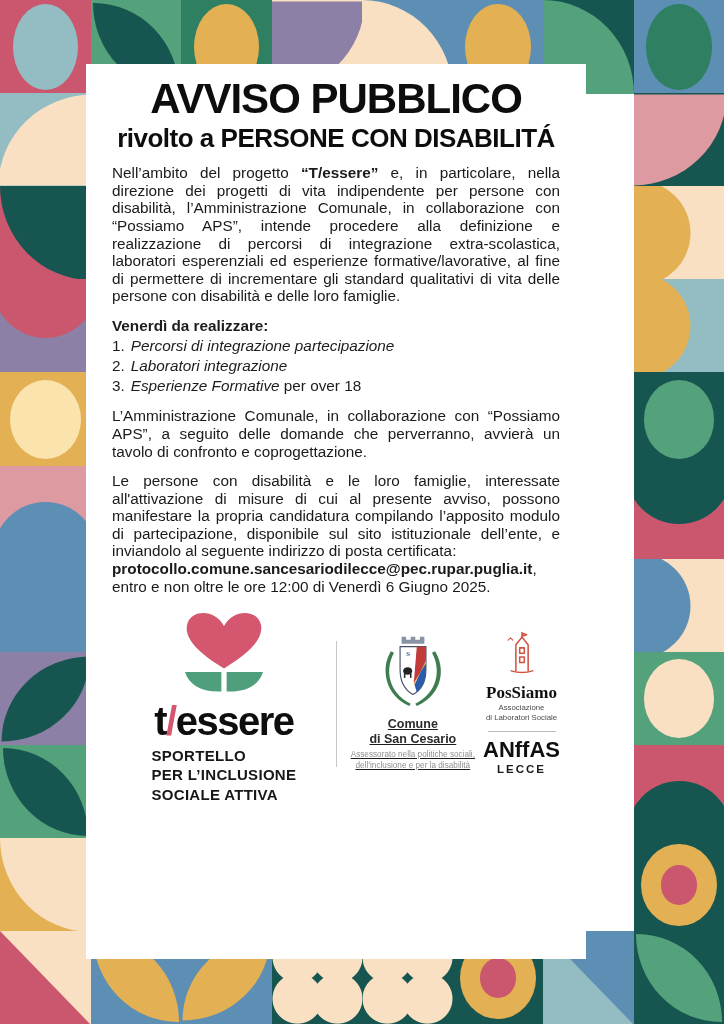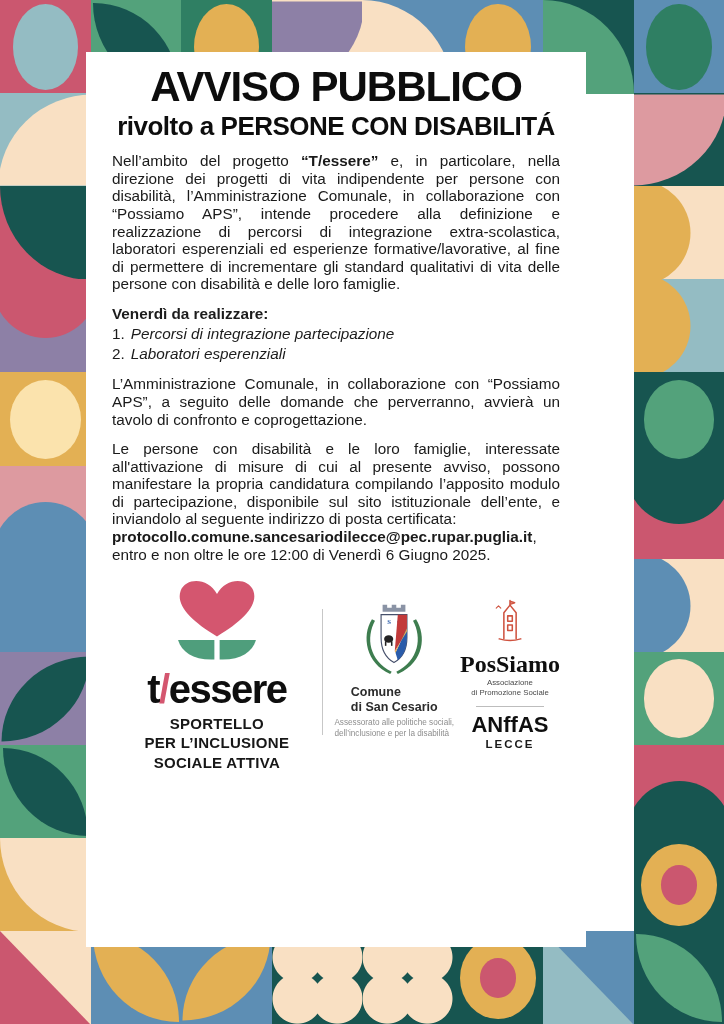--- a/index.html
+++ b/index.html
@@ -19,47 +19,47 @@
   .sh-ring    { position:absolute; left:8%; top:6%; width:84%; height:88%; border-radius:50%; background:var(--fg); }
   .sh-ring::after { content:""; position:absolute; left:26%; top:26%; width:48%; height:48%; border-radius:50%; background:var(--fg2); }
   .sh-flower  { position:absolute; inset:0;
     background-image:
       radial-gradient(circle at 28% 28%, var(--fg) 0 26%, transparent 27%),
       radial-gradient(circle at 72% 28%, var(--fg) 0 26%, transparent 27%),
       radial-gradient(circle at 28% 72%, var(--fg) 0 26%, transparent 27%),
       radial-gradient(circle at 72% 72%, var(--fg) 0 26%, transparent 27%); }
 
   
-  .panel { position:absolute; left:86px; top:52px; width:500px; height:895px;
+  .panel { position:absolute; left:86px; top:64px; width:500px; height:895px;
            background:#fff; padding:14px 26px 0 26px; overflow:hidden; color:#1c1c1c; }
 
   .title    { font-size:42px; font-weight:800; letter-spacing:-1px; text-align:center; line-height:1; color:#0d0d0d; }
   .subtitle { font-size:26px; font-weight:800; letter-spacing:-0.5px; text-align:center; line-height:1.05; margin-top:5px; color:#0d0d0d; }
   .tagline  { font-size:15.5px; font-weight:700; text-align:center; line-height:1.3; margin:7px auto 0; max-width:486px; color:#111; }
 
   .body-p { font-size:15.3px; line-height:1.15; text-align:justify; margin-top:12px; color:#1a1a1a; }
   .body-p strong { font-weight:700; }
   .list-block { margin-top:12px; }
   .list-head { font-size:15.3px; line-height:1.2; font-weight:700; }
   .list-item { font-size:15.3px; line-height:1.18; margin-top:2px; }
   .list-item .num { margin-right:6px; }
   .dateline { text-align:right; font-size:12.5px; margin-top:9px; padding-right:8px; color:#222; }
 
   
   .footer { display:flex; margin-top:8px; height:180px; }
   .col-tessere { width:252px; display:flex; flex-direction:column; align-items:center; }
   .wordmark { font-size:40px; font-weight:800; letter-spacing:-1.5px; line-height:1; margin-top:2px; color:#0e0e0e; }
   .wordmark .slash { color:#d4566f; }
-  .sportello { margin-top:5px; text-align:center; font-size:15px; font-weight:700; letter-spacing:0.3px; line-height:1.28; color:#171717; }
+  .sportello { margin-top:5px; text-align:left; font-size:15px; font-weight:700; letter-spacing:0.3px; line-height:1.28; color:#171717; }
   .vdivider { width:1px; background:#c7c7c7; height:126px; margin-top:38px; }
-  .col-comune { width:158px; margin-left:6px; padding-top:30px; display:flex; flex-direction:column; align-items:center; text-align:left; }
+  .col-comune { width:158px; margin-left:6px; padding-top:30px; display:flex; flex-direction:column; align-items:center; text-align:center;text-decoration:underline; }
   .comune-name { font-size:12.5px; font-weight:700; line-height:1.2; margin-top:4px; color:#2b2b2b; }
   .comune-dept { font-size:8.2px; color:#8d8d8d; line-height:1.3; margin-top:3px; }
   .col-right { flex:1; padding-top:28px; display:flex; flex-direction:column; align-items:center; }
-  .possiamo-name { font-family:"Liberation Serif", serif; font-weight:700; font-size:24px; color:#0f0f0f; margin-top:2px; }
+  .possiamo-name { font-family:"Liberation Serif", serif; font-weight:700; font-size:17px; color:#0f0f0f; margin-top:2px; }
   .possiamo-sub { font-size:7.8px; text-align:center; line-height:1.3; color:#4a4a4a; }
   .hdivider { width:68px; height:1px; background:#bdbdbd; margin:8px 0 7px; }
   .anffas-name { font-size:22px; font-weight:800; color:#0f0f0f; line-height:1; }
   .anffas-city { font-size:11.5px; font-weight:600; letter-spacing:2px; margin-top:2px; color:#1a1a1a; }
 </style>
 </head>
 <body>
 
 <div id="border-layer">
     <div class="tile" style="left: 0px; top: 0px; width: 91px; height: 94px; background: rgb(203, 87, 111);">
@@ -235,21 +235,22 @@
   <div class="title">AVVISO PUBBLICO</div>
   <div class="subtitle">rivolto a PERSONE CON DISABILITÁ</div>
 
   <p class="body-p"><span>Nell’ambito del progetto </span><strong>“T/essere”</strong><span> e, in particolare, nella direzione dei progetti di vita indipendente per persone con disabilità, l’Amministrazione Comunale, in collaborazione con “Possiamo APS”, intende procedere alla definizione e realizzazione di percorsi di integrazione extra-scolastica, laboratori esperenziali ed esperienze formative/lavorative, al fine di permettere di incrementare gli standard qualitativi di vita delle persone con disabilità e delle loro famiglie.</span></p>
 
 
 
   <div class="list-block">
     <div class="list-head">Venerdì da realizzare:</div>
     <div class="list-item"><span class="num">1.</span><em>Percorsi di integrazione partecipazione</em><span></span></div>
-    <div class="list-item"><span class="num">2.</span><em>Laboratori esperenziali</em><span></span></div>
+    <div class="list-item"><span class="num">2.</span><em>Laboratori integrazione</em><span></span></div>
+    <div class="list-item"><span class="num">3.</span><em>Esperienze Formative</em><span> per over 18</span></div>
   </div>
 
   <p class="body-p">L’Amministrazione Comunale, in collaborazione con “Possiamo APS”, a seguito delle domande che perverranno, avvierà un tavolo di confronto e coprogettazione.</p>
 
   <p class="body-p"><span>Le persone con disabilità e le loro famiglie, interessate all'attivazione di misure di cui al presente avviso, possono manifestare la propria candidatura compilando l’apposito modulo di partecipazione, disponibile sul sito istituzionale dell’ente, e inviandolo al seguente indirizzo di posta certificata:</span><br><strong>protocollo.comune.sancesariodilecce@pec.rupar.puglia.it</strong><span>,  entro e non oltre le ore 12:00 di Venerdì 6 Giugno 2025.</span></p>
 
 
   <div class="footer">
 
     <div class="col-tessere">
@@ -285,40 +286,40 @@
           <ellipse cx="38" cy="50" rx="6" ry="5" fill="#222222"></ellipse>
           <rect x="33" y="53" width="2" height="6" fill="#222222"></rect>
           <rect x="41" y="53" width="2" height="6" fill="#222222"></rect>
         </svg>
       </span>
       <div class="comune-name">
         <div>Comune</div>
         <div>di San Cesario</div>
       </div>
       <div class="comune-dept">
-        <div>Assessorato alle politiche sociali,</div>
+        <div>Assessorato nella politiche sociali,</div>
         <div>dell’inclusione e per la disabilità</div>
       </div>
     </div>
 
     <div class="col-right">
       <span>
         <svg width="46" height="46" viewBox="0 0 60 60" fill="none" stroke="#cf5340" stroke-width="2" stroke-linecap="round" stroke-linejoin="round">
           <path d="M22 52 L22 18 L30 8 L38 18 L38 52"></path>
           <rect x="27" y="22" width="6" height="7"></rect>
           <rect x="27" y="34" width="6" height="7"></rect>
           <path d="M30 8 L30 2 M30 3 L36 5 L30 7"></path>
           <path d="M12 12 l3 -3 l3 3" stroke-width="1.4"></path>
           <path d="M16 52 Q30 56 44 52"></path>
         </svg>
       </span>
       <div class="possiamo-name">PosSiamo</div>
       <div class="possiamo-sub">
         <div>Associazione</div>
-        <div>di Promozione Sociale</div>
+        <div>di Laboratori Sociale</div>
       </div>
       <div class="hdivider"></div>
       <div class="anffas-name">ANffAS</div>
       <div class="anffas-city">LECCE</div>
     </div>
 
   </div>
 </div>
 
 </body></html>

